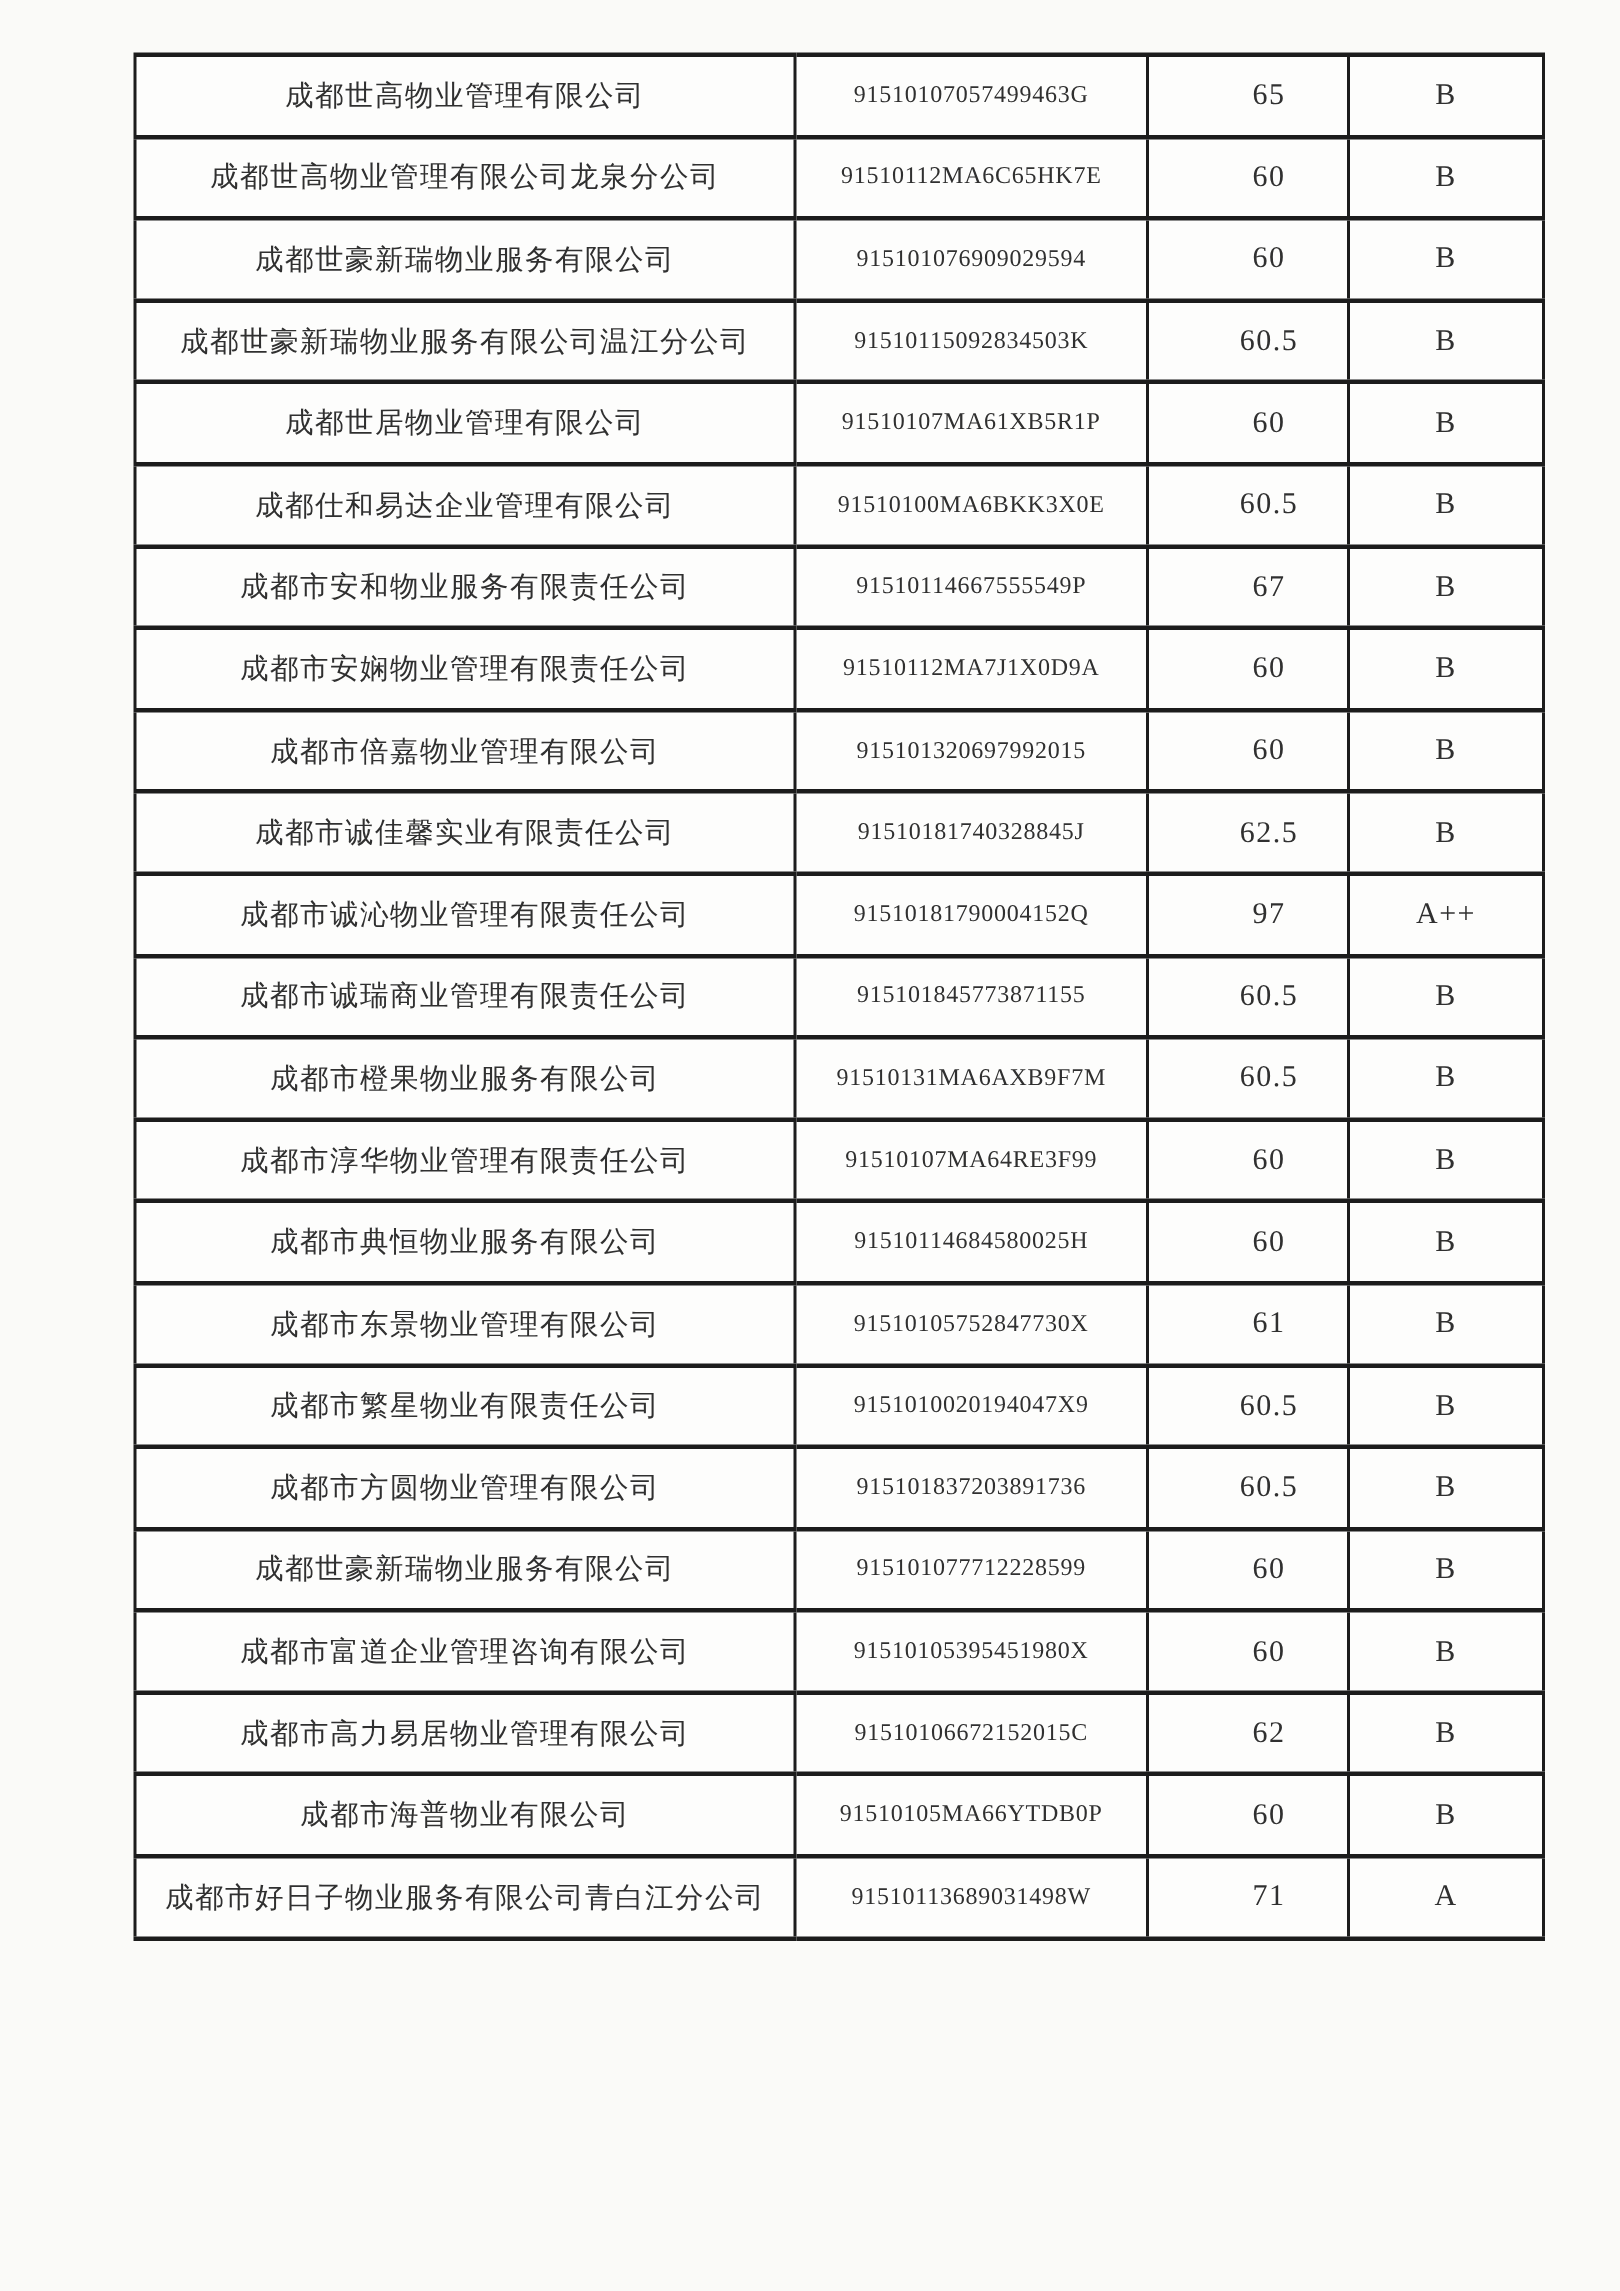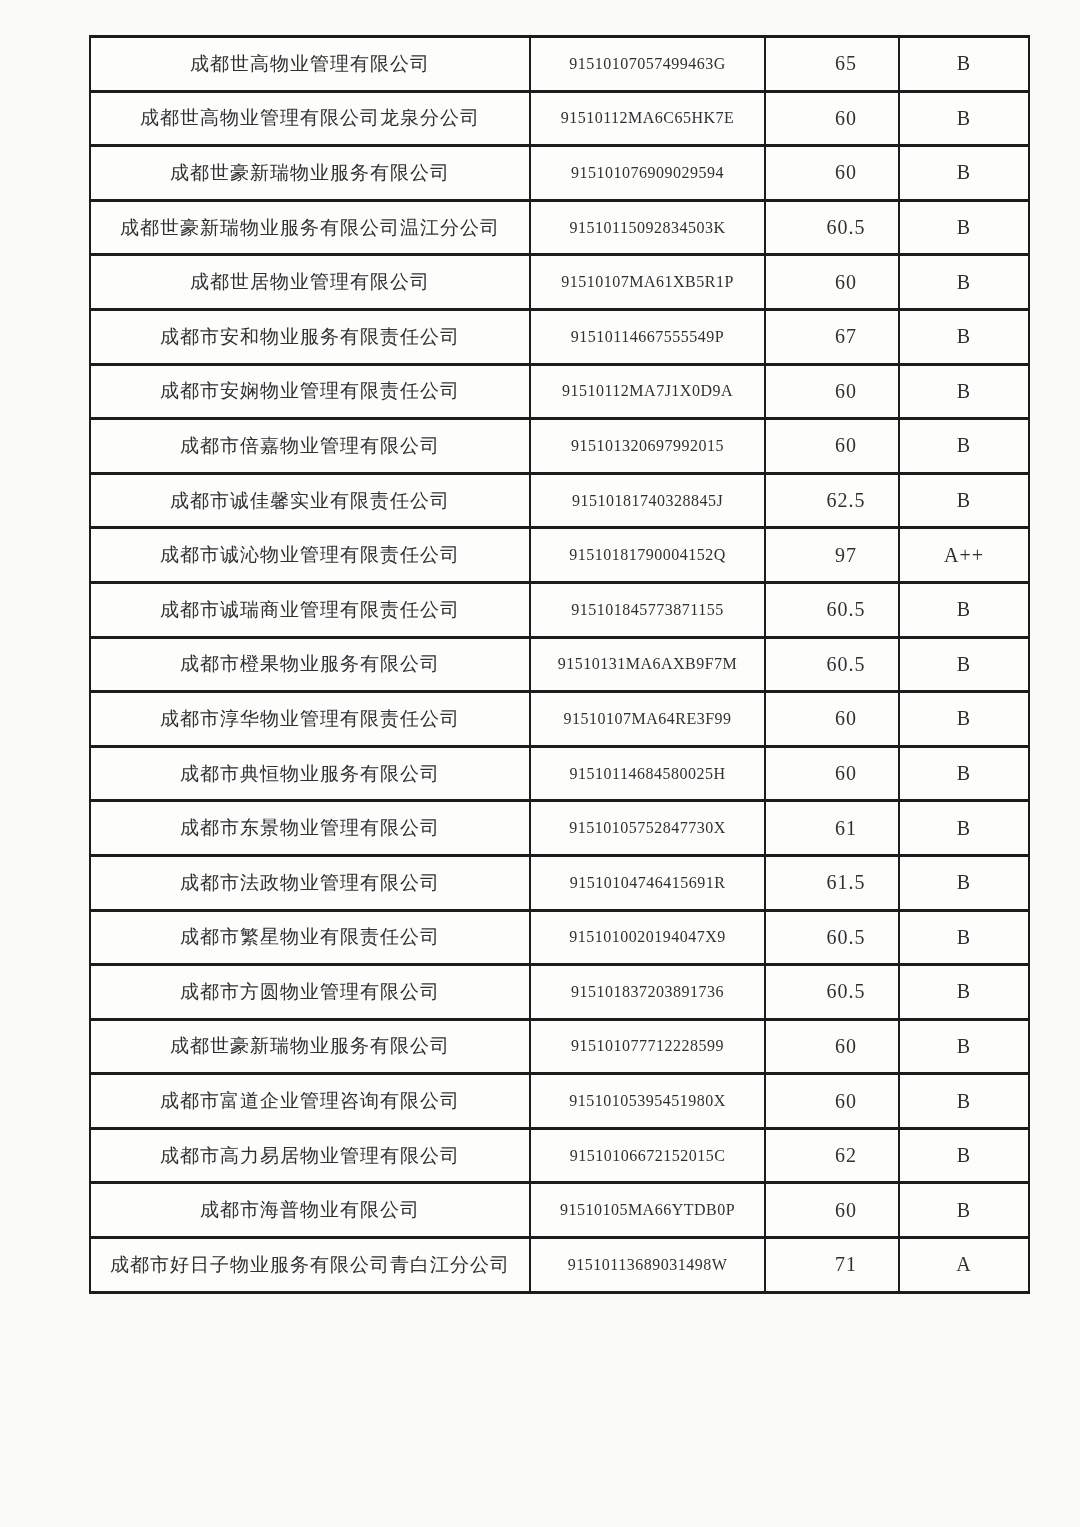--- a/index.html
+++ b/index.html
@@ -101,20 +101,26 @@
     <td class="cell-rating">B</td>
   </tr>
 
   <tr>
     <td class="cell-name">成都世居物业管理有限公司</td>
     <td class="cell-code">91510107MA61XB5R1P</td>
     <td class="cell-score">60</td>
     <td class="cell-rating">B</td>
   </tr>
 
+  <tr>
+    <td class="cell-name">成都仕和易达企业管理有限公司</td>
+    <td class="cell-code">91510100MA6BKK3X0E</td>
+    <td class="cell-score">60.5</td>
+    <td class="cell-rating">B</td>
+  </tr>
 
   <tr>
     <td class="cell-name">成都市安和物业服务有限责任公司</td>
     <td class="cell-code">91510114667555549P</td>
     <td class="cell-score">67</td>
     <td class="cell-rating">B</td>
   </tr>
 
   <tr>
     <td class="cell-name">成都市安娴物业管理有限责任公司</td>
@@ -173,26 +179,20 @@
     <td class="cell-rating">B</td>
   </tr>
 
   <tr>
     <td class="cell-name">成都市东景物业管理有限公司</td>
     <td class="cell-code">91510105752847730X</td>
     <td class="cell-score">61</td>
     <td class="cell-rating">B</td>
   </tr>
 
-  <tr>
-    <td class="cell-name">成都市法政物业管理有限公司</td>
-    <td class="cell-code">91510104746415691R</td>
-    <td class="cell-score">61.5</td>
-    <td class="cell-rating">B</td>
-  </tr>
 
   <tr>
     <td class="cell-name">成都市繁星物业有限责任公司</td>
     <td class="cell-code">9151010020194047X9</td>
     <td class="cell-score">60.5</td>
     <td class="cell-rating">B</td>
   </tr>
 
   <tr>
     <td class="cell-name">成都市方圆物业管理有限公司</td>

